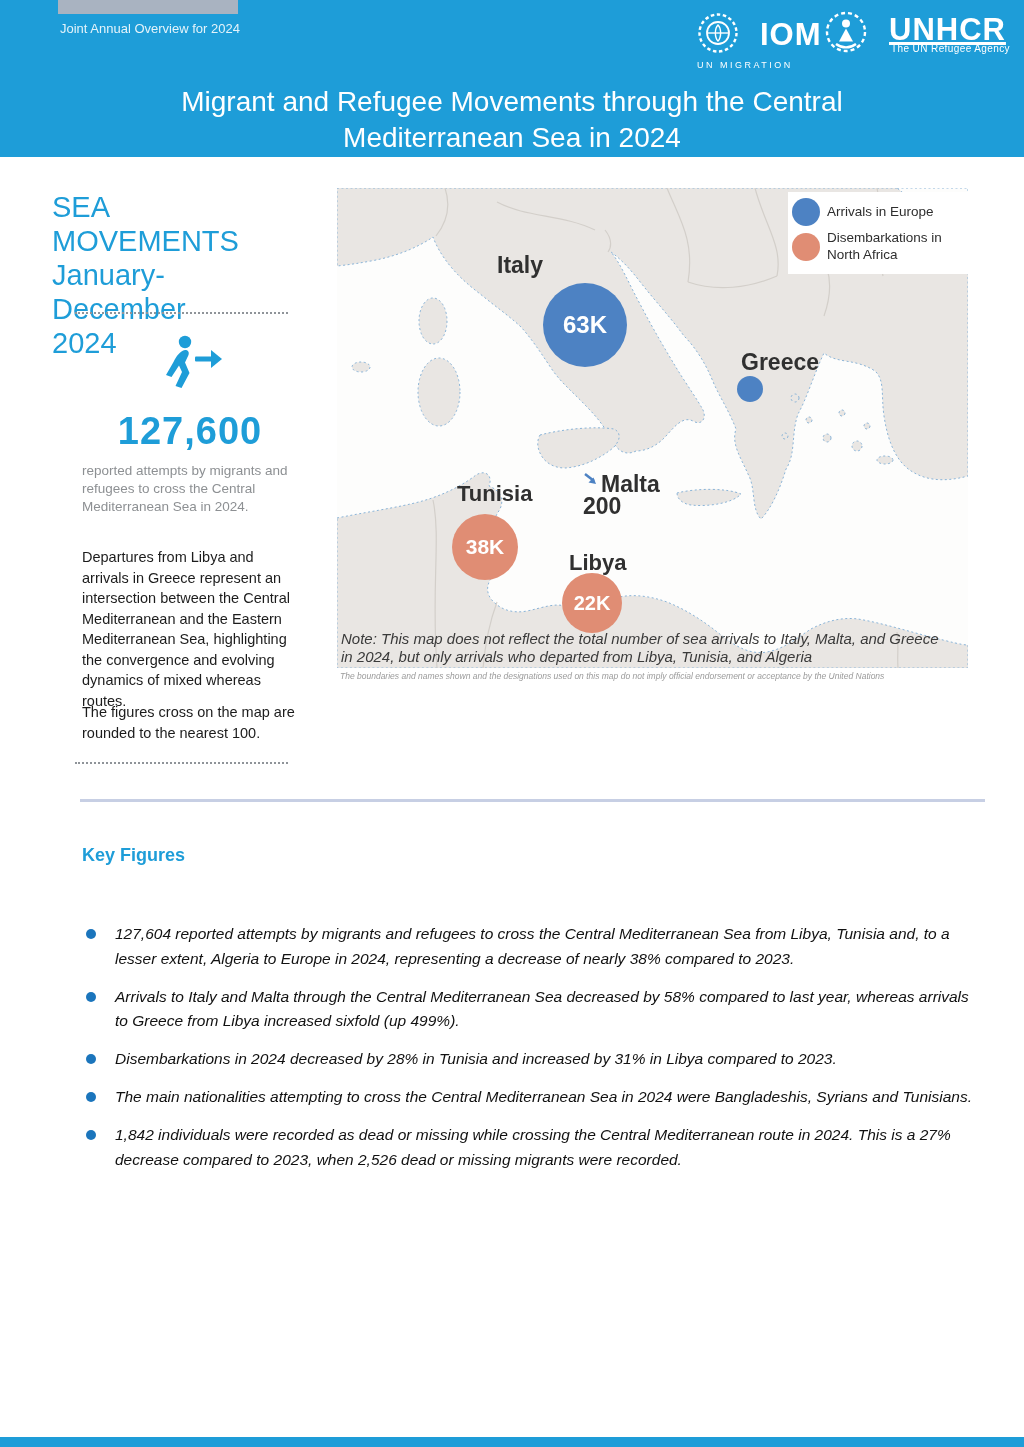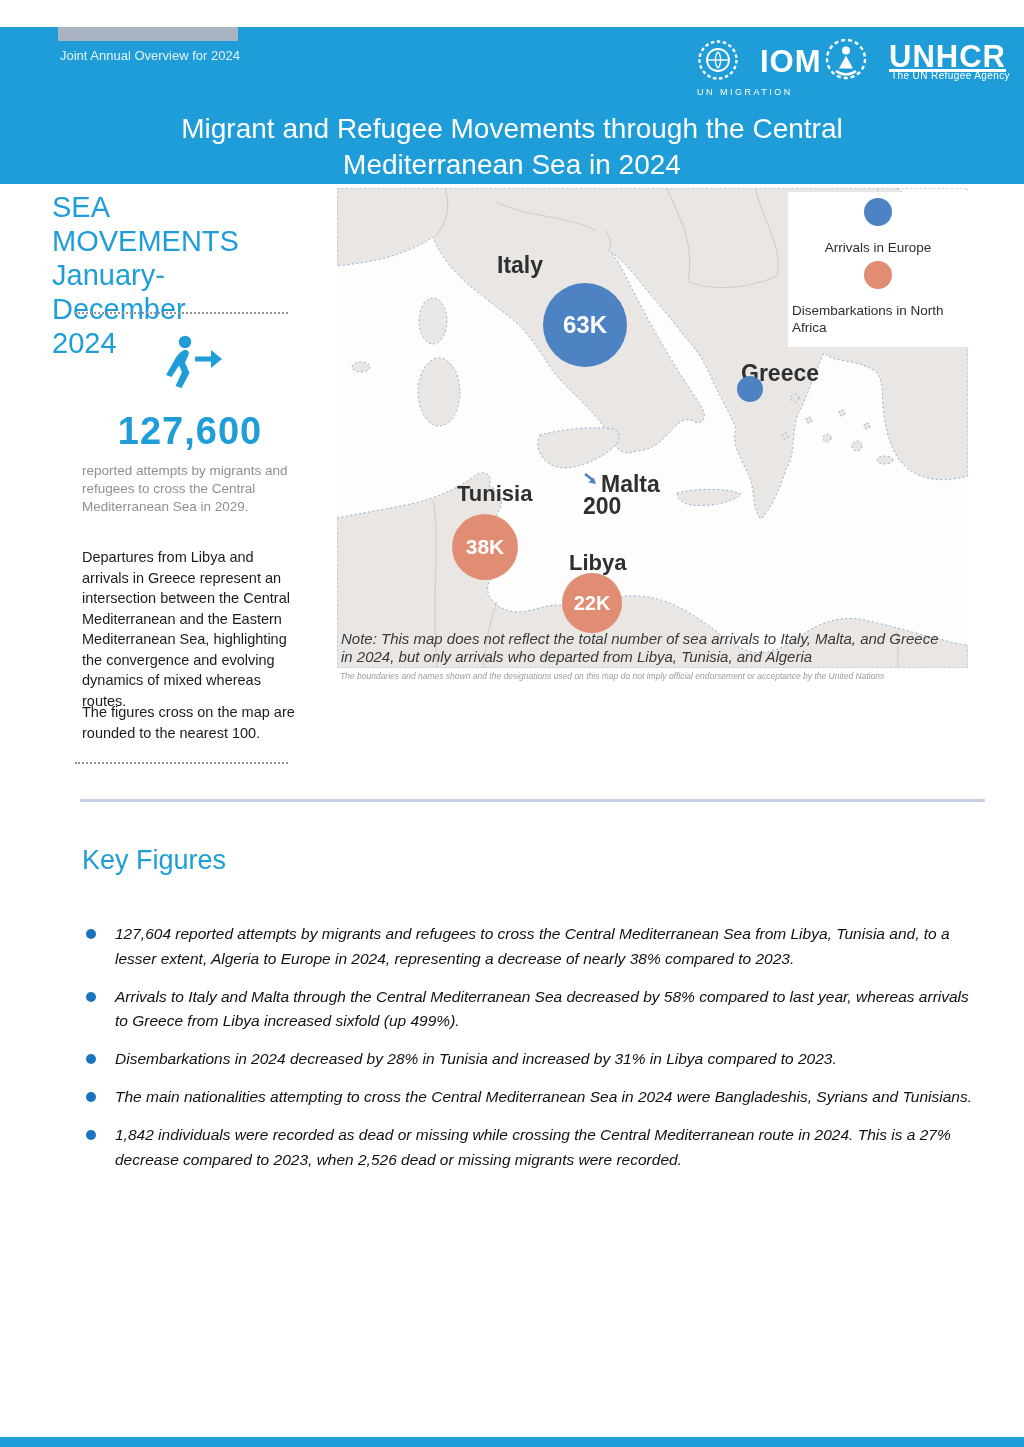--- a/index.html
+++ b/index.html
@@ -1,20 +1,20 @@
 <!DOCTYPE html>
 <html><head>
 <meta charset="utf-8">
 <style>
   * { margin:0; padding:0; box-sizing:border-box; }
   body { font-family:"Liberation Sans", sans-serif; background:#ffffff; }
   .page { position:relative; width:1024px; height:1447px; background:#ffffff; overflow:hidden; }
 
   
-  .header { position:absolute; left:0; top:0; width:1024px; height:157px; background:#1e9dd8;margin-top:27px; }
+  .header { position:absolute; left:0; top:0; width:1024px; height:157px; background:#1e9dd8; }
   .gray-tab { position:absolute; left:58px; top:0; width:180px; height:14px; background:#a9b3c1; }
   .tagline { position:absolute; left:60px; top:21px; font-size:13px; color:rgba(255,255,255,0.88); }
   .doc-title { position:absolute; left:0; top:84px; width:1024px; text-align:center;
                color:#ffffff; font-size:28px; line-height:36px; font-weight:400; }
   .logo { position:absolute; display:flex; flex-direction:column; color:#fff; }
   .logo-row { display:flex; align-items:center; gap:21px; }
   .logo-name { font-size:31px; font-weight:700; letter-spacing:1px; line-height:30px; }
   .logo-sub { font-size:9px; letter-spacing:2.5px; margin-top:2px; white-space:nowrap; }
   .iom { left:697px; top:12px; }
   .unhcr { left:824px; top:10px; }
@@ -37,33 +37,33 @@
 
   
   .map { position:absolute; left:337px; top:188px; width:631px; height:480px; background:#fdfdfc; }
   .map svg.base { position:absolute; left:0; top:0; }
   .map-label { position:absolute; font-weight:700; color:#303030; white-space:nowrap; }
   .bubble { position:absolute; border-radius:50%; display:flex; align-items:center; justify-content:center;
             color:#ffffff; font-weight:700; }
   .bubble.blue { background:#4d82c3; }
   .bubble.orange { background:#e08d74; }
   .legend { position:absolute; left:451px; top:4px; width:180px; background:#ffffff; padding:6px 4px; }
-  .legend-row { display:flex; align-items:center; gap:14px; margin-bottom:4px;flex-direction:column; }
+  .legend-row { display:flex; align-items:center; gap:7px; margin-bottom:4px; }
   .legend-dot { width:28px; height:28px; border-radius:50%; flex:0 0 auto; }
   .legend-dot.blue { background:#4d82c3; }
   .legend-dot.orange { background:#e08d74; }
   .legend-text { font-size:13.5px; color:#2e2e2e; line-height:1.25; }
   .map-note { position:absolute; left:4px; top:442px; width:612px; font-size:15px; font-style:italic;
               color:#3a3a3a; line-height:1.22; }
   .map-disclaimer { position:absolute; left:340px; top:671px; width:628px; font-size:8.5px;
                     font-style:italic; color:#9b9b9b; }
 
   
   .divider { position:absolute; left:80px; top:799px; width:905px; height:3px; background:#c7cfe4; }
-  .kf-heading { position:absolute; left:82px; top:845px; color:#1e9dd8; font-size:27px; }
+  .kf-heading { position:absolute; left:82px; top:845px; color:#1e9dd8; font-size:18px;font-weight:bold; }
   .kf-list { position:absolute; left:86px; top:922px; width:892px; list-style:none; }
   .kf-item { display:flex; gap:19px; margin-bottom:13px;font-style:italic; }
   .kf-dot { flex:0 0 auto; width:10px; height:10px; border-radius:50%; background:#1b75bc; margin-top:7px; }
   .kf-text { font-size:15.5px; color:#111111; line-height:1.6; }
 
   .footer-bar { position:absolute; left:0; bottom:0; width:1024px; height:10px; background:#1e9dd8; }
 </style>
 </head>
 <body>
 
@@ -124,21 +124,21 @@
       <g fill="#1e9dd8">
         <circle cx="30" cy="7" r="6.2"></circle>
         <path d="M30,15 C25,16 21.5,21 18.5,27 L11,40 L16.5,42 L24,30.5 L27,37 L20.5,51 L26.5,53 L34.5,38 L30,27.5 L33.5,20 C34.5,17 33,15 30,15 Z"></path>
         <rect x="40" y="21.5" width="18" height="5" rx="1"></rect>
         <path d="M56,15 L67,24 L56,33 Z"></path>
       </g>
     </svg>
   </div>
 
   <div class="stat-value">127,600</div>
-  <div class="stat-caption">reported attempts by migrants and refugees to cross the Central Mediterranean Sea in 2029.</div>
+  <div class="stat-caption">reported attempts by migrants and refugees to cross the Central Mediterranean Sea in 2024.</div>
 
   <div class="side-para p1">Departures from Libya and arrivals in Greece represent an intersection between the Central Mediterranean and the Eastern Mediterranean Sea, highlighting the convergence and evolving dynamics of mixed whereas routes.</div>
   <div class="side-para p2">The figures cross on the map are rounded to the nearest 100.</div>
 
   <div class="dotted d2"></div>
 
   <div class="map">
     <svg class="base" width="631" height="480" viewBox="0 0 631 480">
       <rect width="631" height="480" fill="#fdfdfc"></rect>
       <g fill="#e9e6e3" stroke="#8ab4d8" stroke-width="1" stroke-dasharray="2 2.5">
@@ -192,21 +192,21 @@
         <path d="M351,94 C380,104 412,100 440,88"></path>
         <path d="M476,58 C498,80 494,108 487,128"></path>
         <path d="M540,0 C546,30 540,60 546,88"></path>
         <path d="M96,312 C104,350 94,400 100,480"></path>
         <path d="M160,414 C151,438 148,458 146,480"></path>
         <path d="M560,444 C562,458 560,468 561,480"></path>
       </g>
     </svg>
 
     <div class="map-label" style="left:160px; top:64px;  font-size:23px;">Italy</div>
-    <div class="map-label" style="left:404px; top:161px; font-size:23px;margin-top:11px;">Greece</div>
+    <div class="map-label" style="left:404px; top:161px; font-size:23px;">Greece</div>
     <div class="map-label" style="left:120px; top:293px; font-size:22px;">Tunisia</div>
     <div class="map-label" style="left:264px; top:283px; font-size:23px;">Malta</div>
     <div class="map-label" style="left:246px; top:305px; font-size:23px;">200</div>
     <div class="map-label" style="left:232px; top:362px; font-size:22px;">Libya</div>
 
     <span style="position:absolute; left:246px; top:284px;">
       <svg width="16" height="16" viewBox="0 0 16 16">
         <path d="M2,2 L11,9" stroke="#4d82c3" stroke-width="2.5" fill="none"></path>
         <path d="M13,12 L5.5,10.5 L10.5,5.5 Z" fill="#4d82c3"></path>
       </svg>

